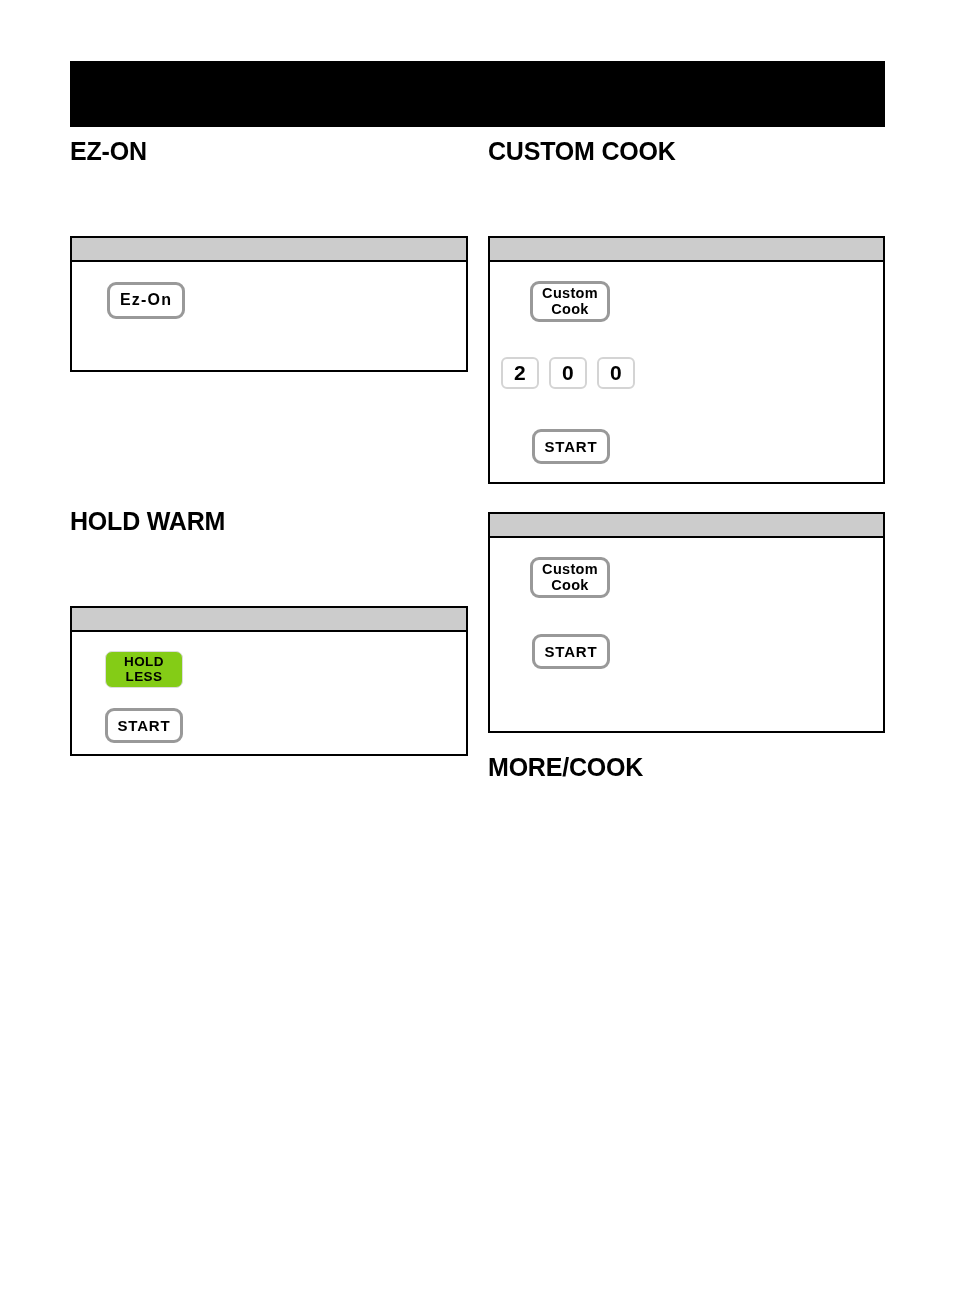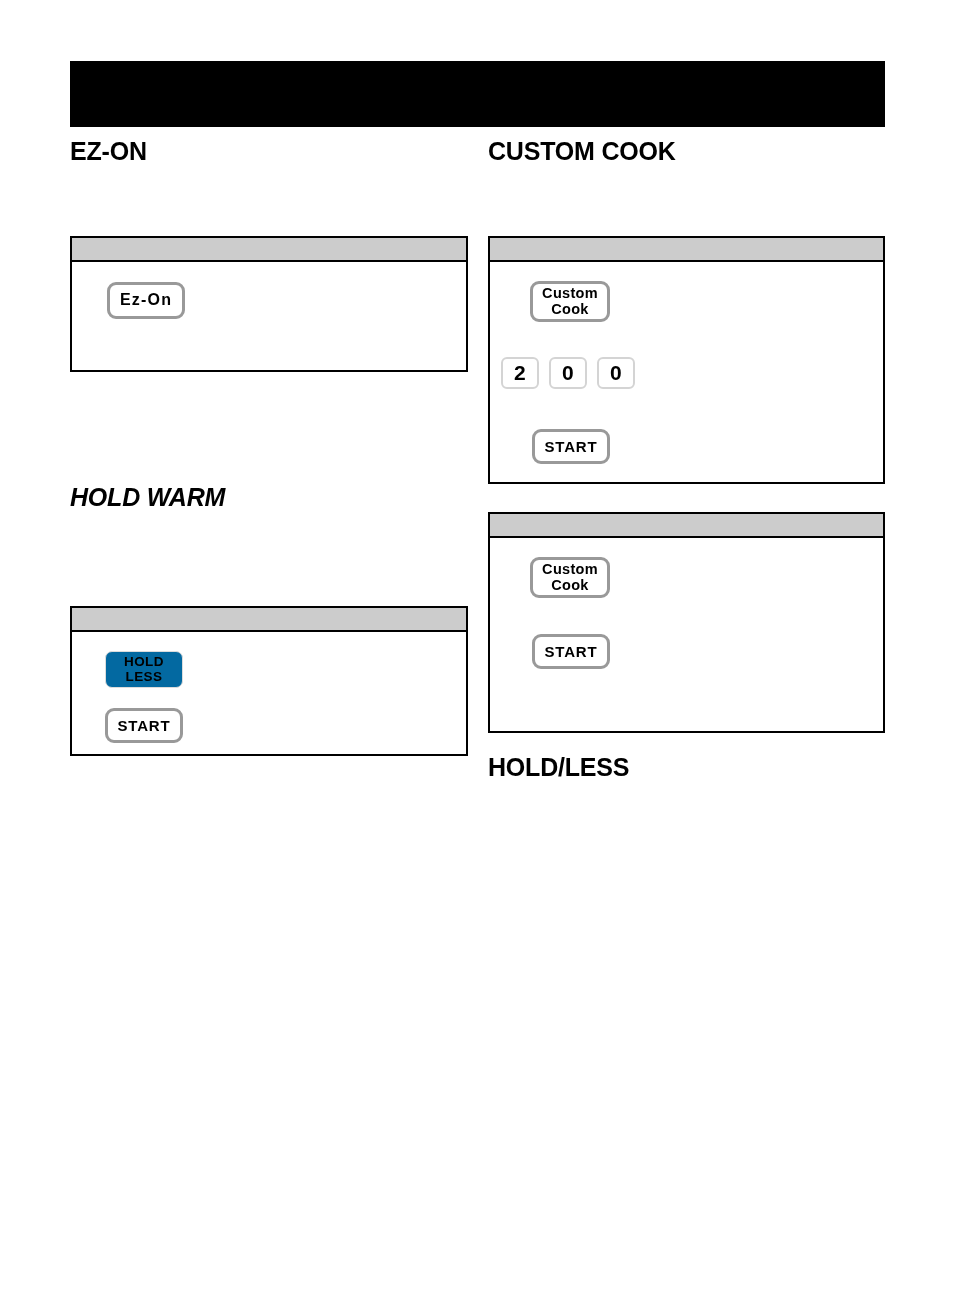--- a/index.html
+++ b/index.html
@@ -28,21 +28,21 @@
   
   .section-title {
     position: absolute;
     font-size: 25px;
     font-weight: bold;
     color: #000000;
     letter-spacing: -0.2px;
     white-space: nowrap;
   }
   #title-ez-on      { left: 70px;  top: 137px; }
-  #title-hold-warm  { left: 70px;  top: 483px; font-style: italic; }
+  #title-hold-warm  { left: 70px;  top: 507px; }
   #title-custom     { left: 488px; top: 137px; text-align: center; }
   #title-more-less  { left: 488px; top: 753px; }
 
   
   .panel {
     position: absolute;
     box-sizing: border-box;
     border: 2px solid #000000;
     background: #ffffff;
   }
@@ -72,21 +72,21 @@
     justify-content: center;
     text-align: center;
     color: #000000;
     font-weight: bold;
     line-height: 1.05;
     background: #ffffff;
     border: 3px solid #999999;
     border-radius: 9px;
   }
   .key.filled {
-    background: #0369a1;
+    background: #84cc16;
     border: 1px solid #dcdcdc;
     border-radius: 7px;
   }
   .key.digit {
     border: 2px solid #d4d4d4;
     border-radius: 6px;
     font-size: 21px;
     letter-spacing: 0.5px;
   }
 
@@ -121,21 +121,21 @@
 <body>
 
 <div class="header-bar"></div>
 
 <div class="section-title" id="title-ez-on">EZ-ON</div>
 
 <div class="section-title" id="title-hold-warm">HOLD WARM</div>
 
 <div class="section-title" id="title-custom">CUSTOM COOK</div>
 
-<div class="section-title" id="title-more-less">HOLD/LESS</div>
+<div class="section-title" id="title-more-less">MORE/COOK</div>
 
 <div class="panel" id="panel-ez-on">
   <div class="panel-strip"></div>
   <div class="panel-body">
     <div class="key" id="key-ez-on">
       <span class="key-line">Ez-On</span>
     </div>
   </div>
 </div>
 

